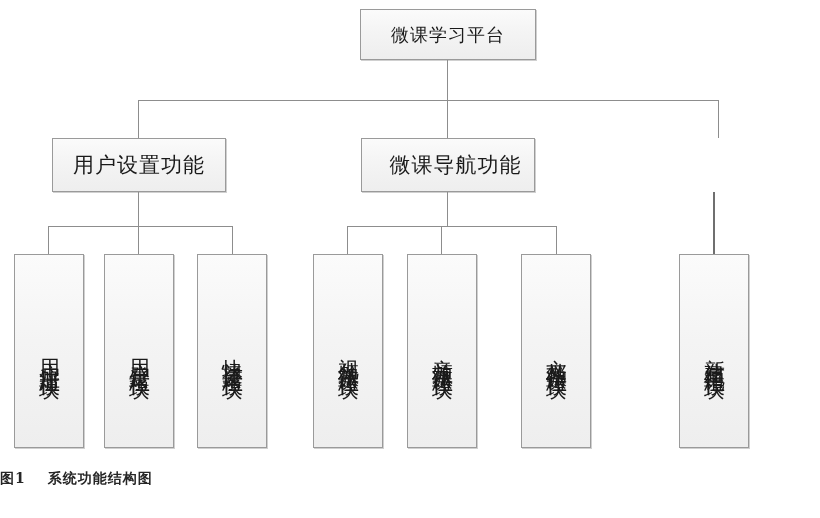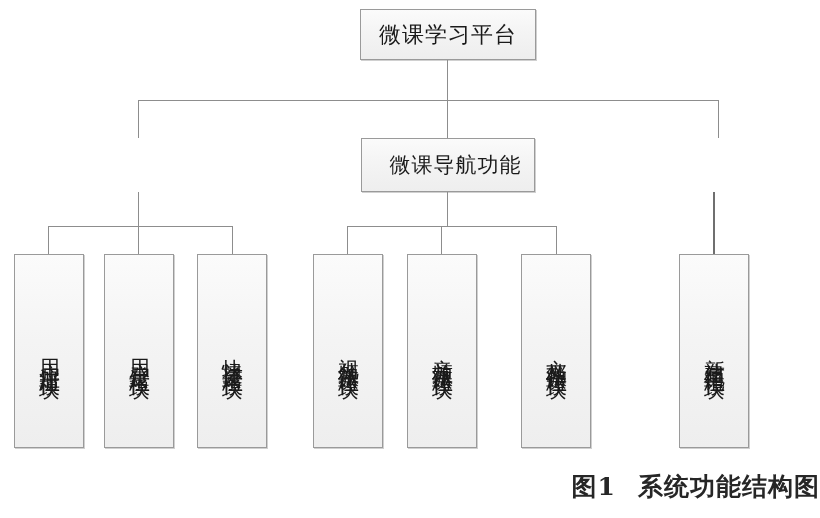--- a/index.html
+++ b/index.html
@@ -30,21 +30,21 @@
     justify-content: center;
     color: #1a1a1a;
   }
   .node-h {
     font-size: 21px;
     letter-spacing: 1px;
     font-family: "DejaVu Serif", "Liberation Serif", serif;
     font-weight: 400;
   }
   .node-root {
-    font-size: 22px;
+    font-size: 18px;
   }
   .node-v {
     font-size: 21px;
     font-family: "DejaVu Serif", "Liberation Serif", serif;
     writing-mode: vertical-rl;
     text-orientation: upright;
     letter-spacing: 4px;
     line-height: 1;
     padding-top: 6px;
   }
@@ -56,24 +56,24 @@
   }
   .ln-v { width: 1px; }
   .ln-h { height: 1px; }
   .ln-dark { background: #6f6f6f; }
 
   
   .caption {
     position: absolute;
     left: 0;
     right: 0;
-    text-align: right;
+    text-align: left;
     font-family: "DejaVu Serif", "Liberation Serif", serif;
     font-weight: bold;
-    font-size: 25px;
+    font-size: 14px;
     color: #262626;
     letter-spacing: 1px;
   }
   .cap-gap { display: inline-block; width: 22px; }
 </style>
 </head>
 <body>
 
 <div id="canvas">
 
@@ -82,20 +82,23 @@
   </div>
 
   <div class="ln ln-v" style="left:447px; top:60px; width:1px; height:41px;"></div>
 
   <div class="ln ln-h" style="left:138px; top:100px; width:581px; height:1px;"></div>
 
   <div class="ln ln-v" style="left:138px; top:100px; width:1px; height:38px;"></div>
   <div class="ln ln-v" style="left:447px; top:100px; width:1px; height:38px;"></div>
   <div class="ln ln-v" style="left:718px; top:100px; width:1px; height:38px;"></div>
 
+  <div class="node node-h" style="left:52px; top:138px; width:174px; height:54px;">
+    <span>用户设置功能</span>
+  </div>
 
   <div class="node node-h" style="left:361px; top:138px; width:174px; height:54px;padding-left:15px;">
     <span>微课导航功能</span>
   </div>
 
 
   <div class="ln ln-v" style="left:138px; top:192px; width:1px; height:35px;"></div>
   <div class="ln ln-h" style="left:48px; top:226px; width:185px; height:1px;"></div>
   <div class="ln ln-v" style="left:48px; top:226px; width:1px; height:28px;"></div>
   <div class="ln ln-v" style="left:138px; top:226px; width:1px; height:28px;"></div>

